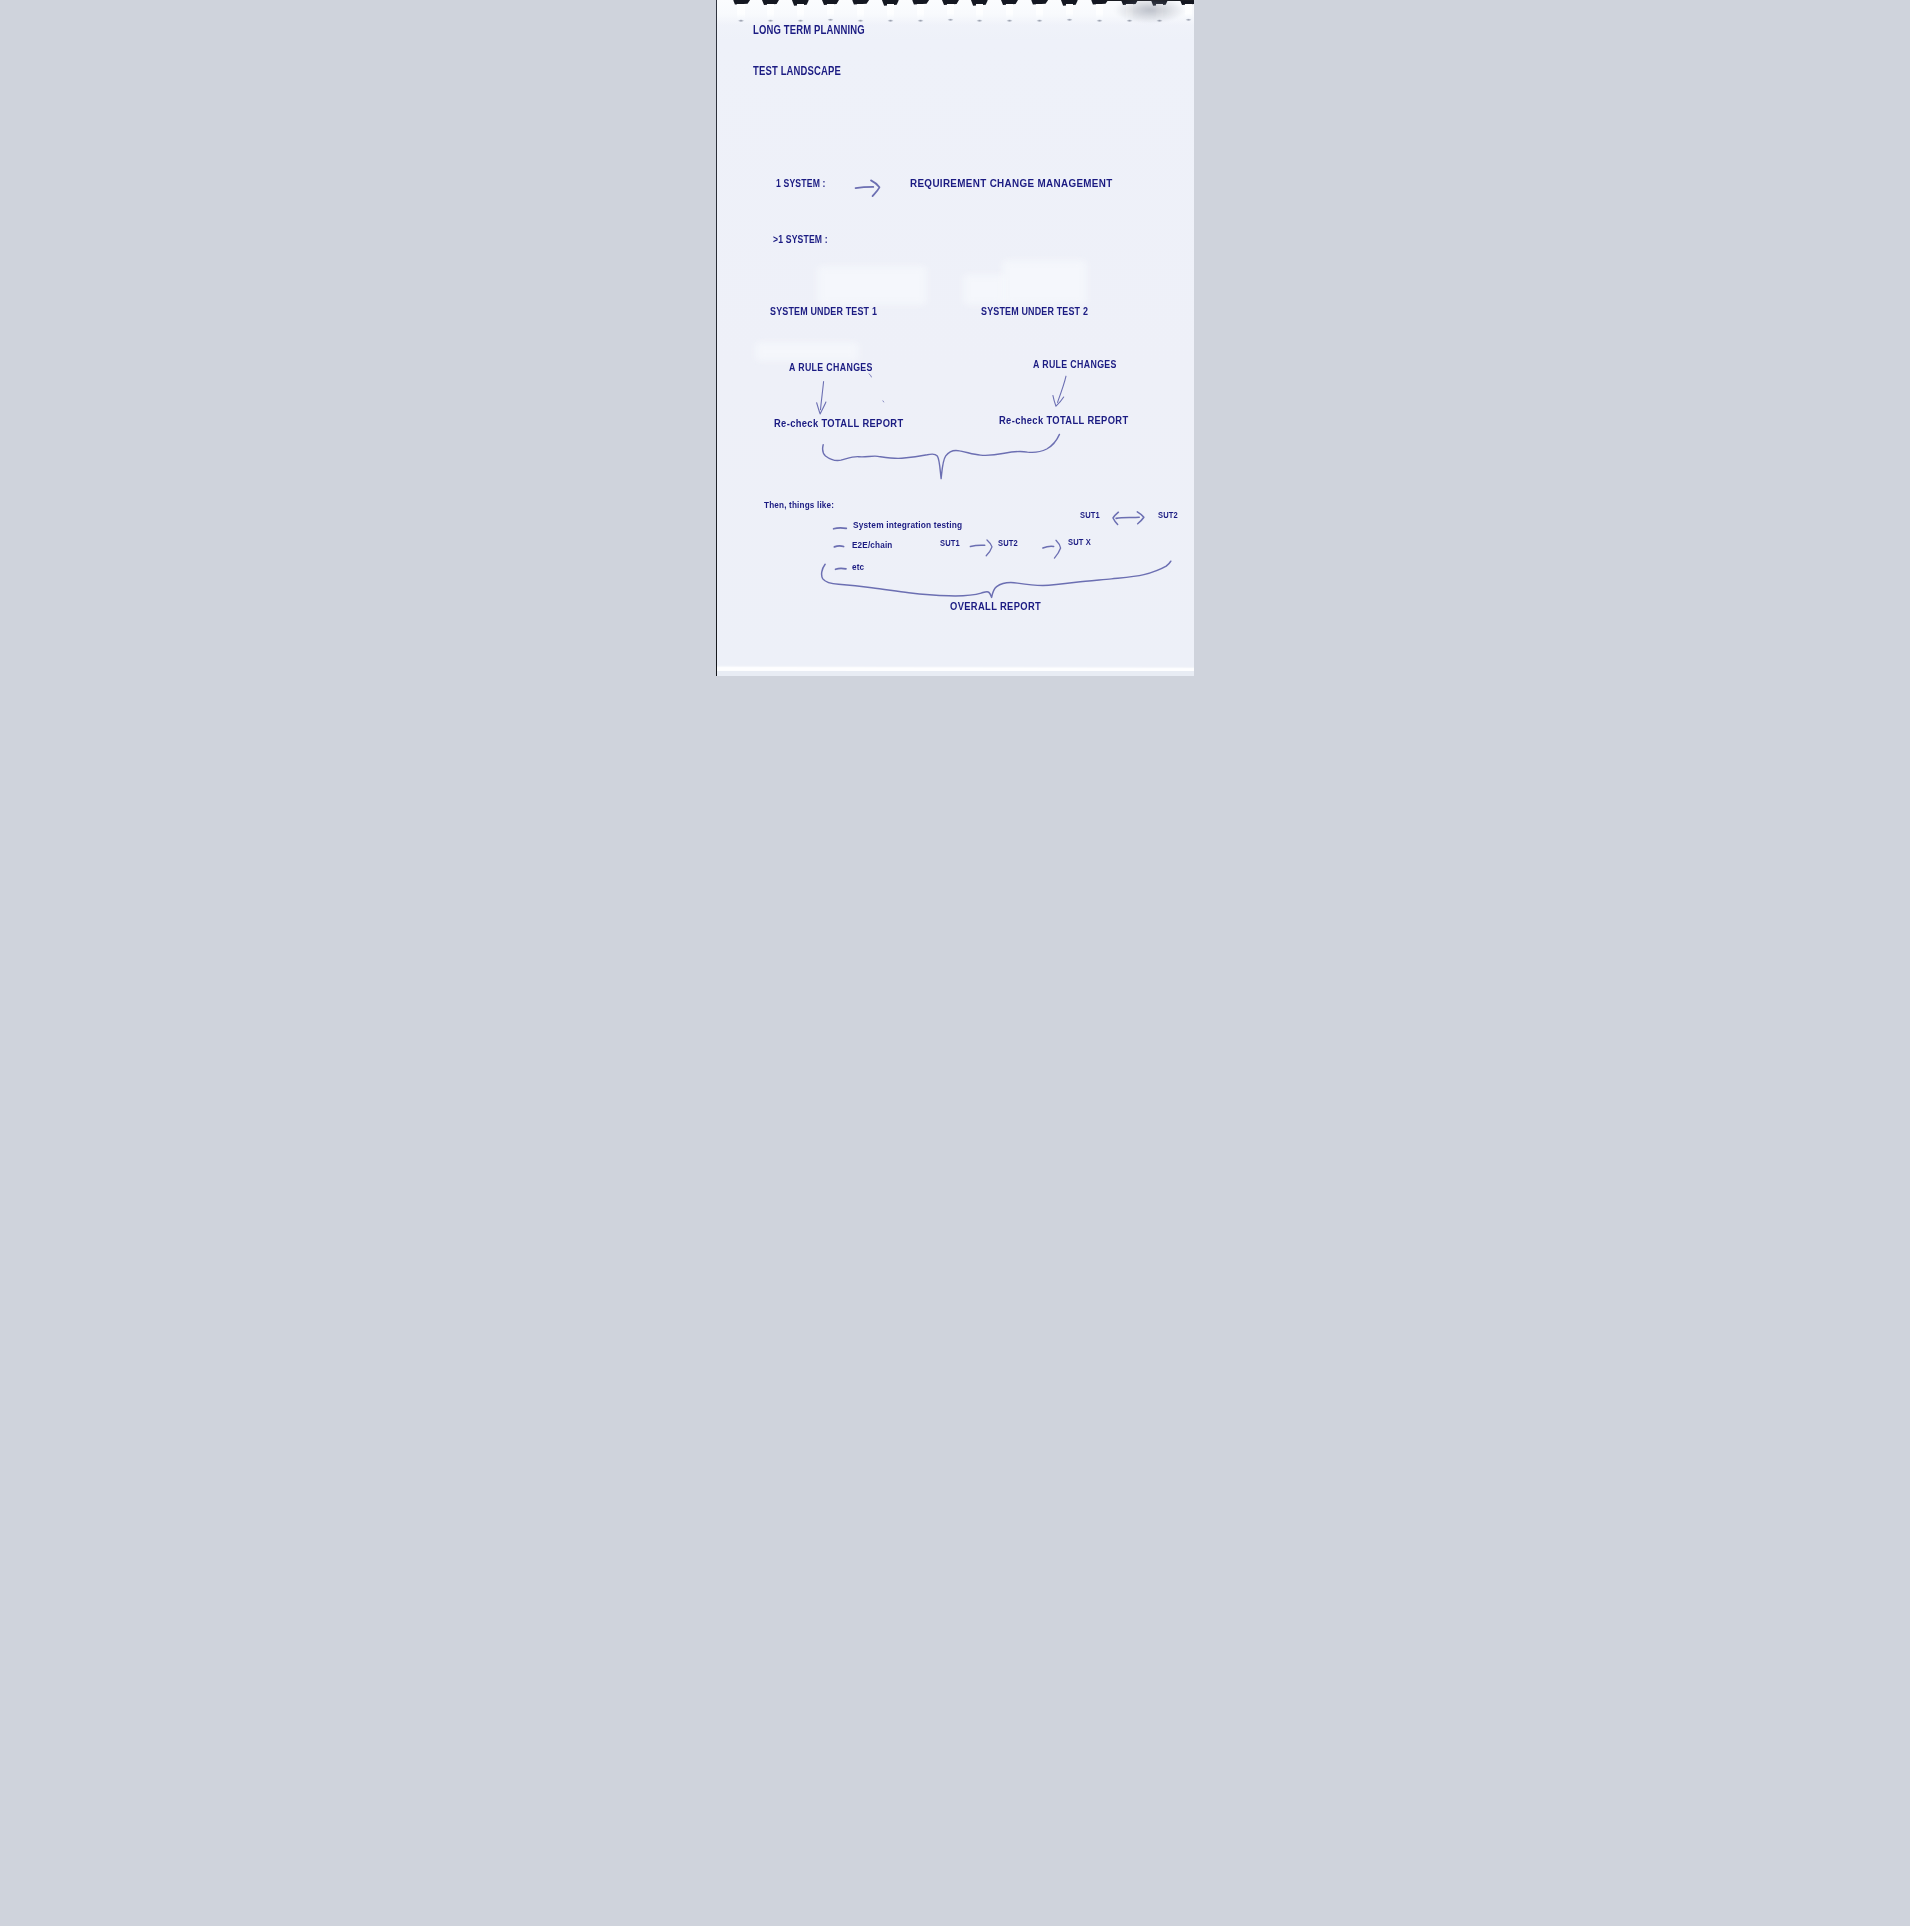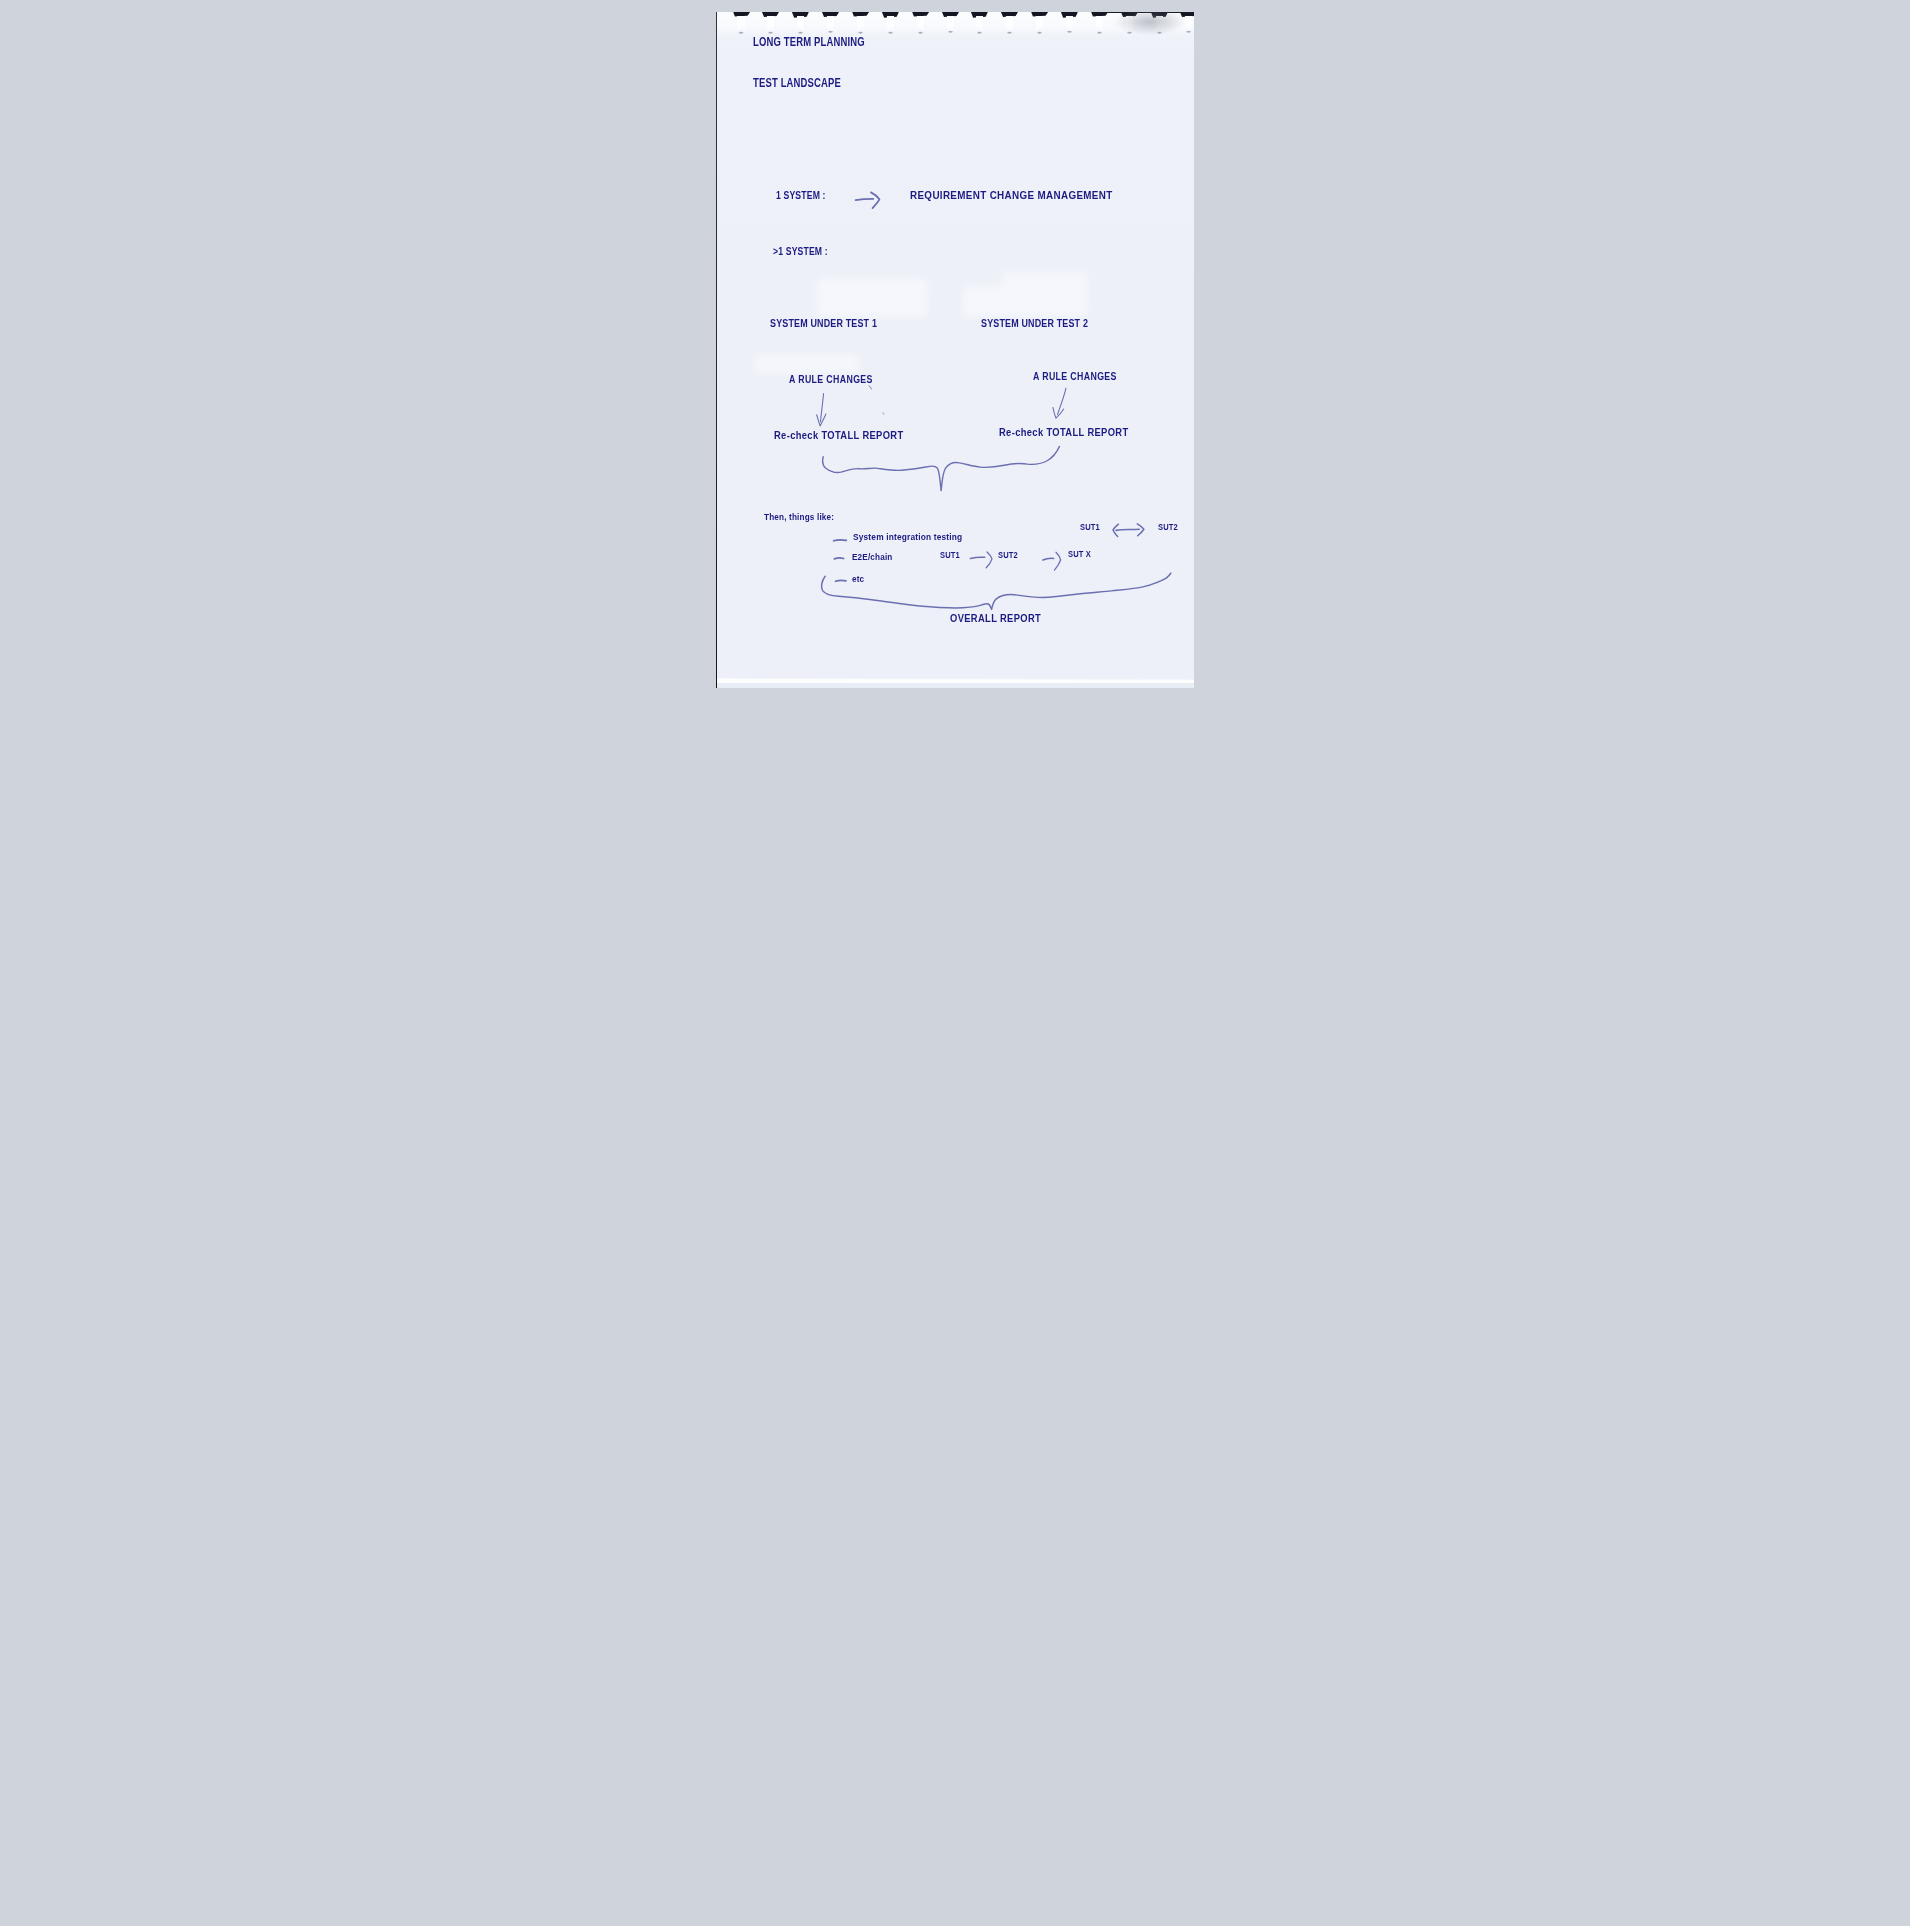--- a/index.html
+++ b/index.html
@@ -1,19 +1,19 @@
 <!DOCTYPE html>
 <html style="--ink: #1b1b82; --pen: #6467ae;font-size:6.2px"><head>
 <meta charset="utf-8">
 <style>
   html,body { margin:0; padding:0; background:#cfd3dc; }
   .page {
     position:relative;
     width:478px; height:676px;
-    margin:12px auto;
+    margin:0 auto;
     overflow:hidden;
     background: linear-gradient(180deg, #f2f4fa 0%, #eef1f9 6%, #eef0f8 55%, #edf0f8 100%);
     font-family:"Liberation Sans", sans-serif;
   }
   .top-band {
     position:absolute; top:0; left:0; right:0; height:25px;
     background: linear-gradient(180deg, #fbfcfe 0%, #f8fafd 55%, rgba(248,250,253,0) 100%);
   }
   .binding { position:absolute; top:0; left:0; right:0; height:27px; }
   .tab { position:absolute; top:0; width:17px; height:24px; }

